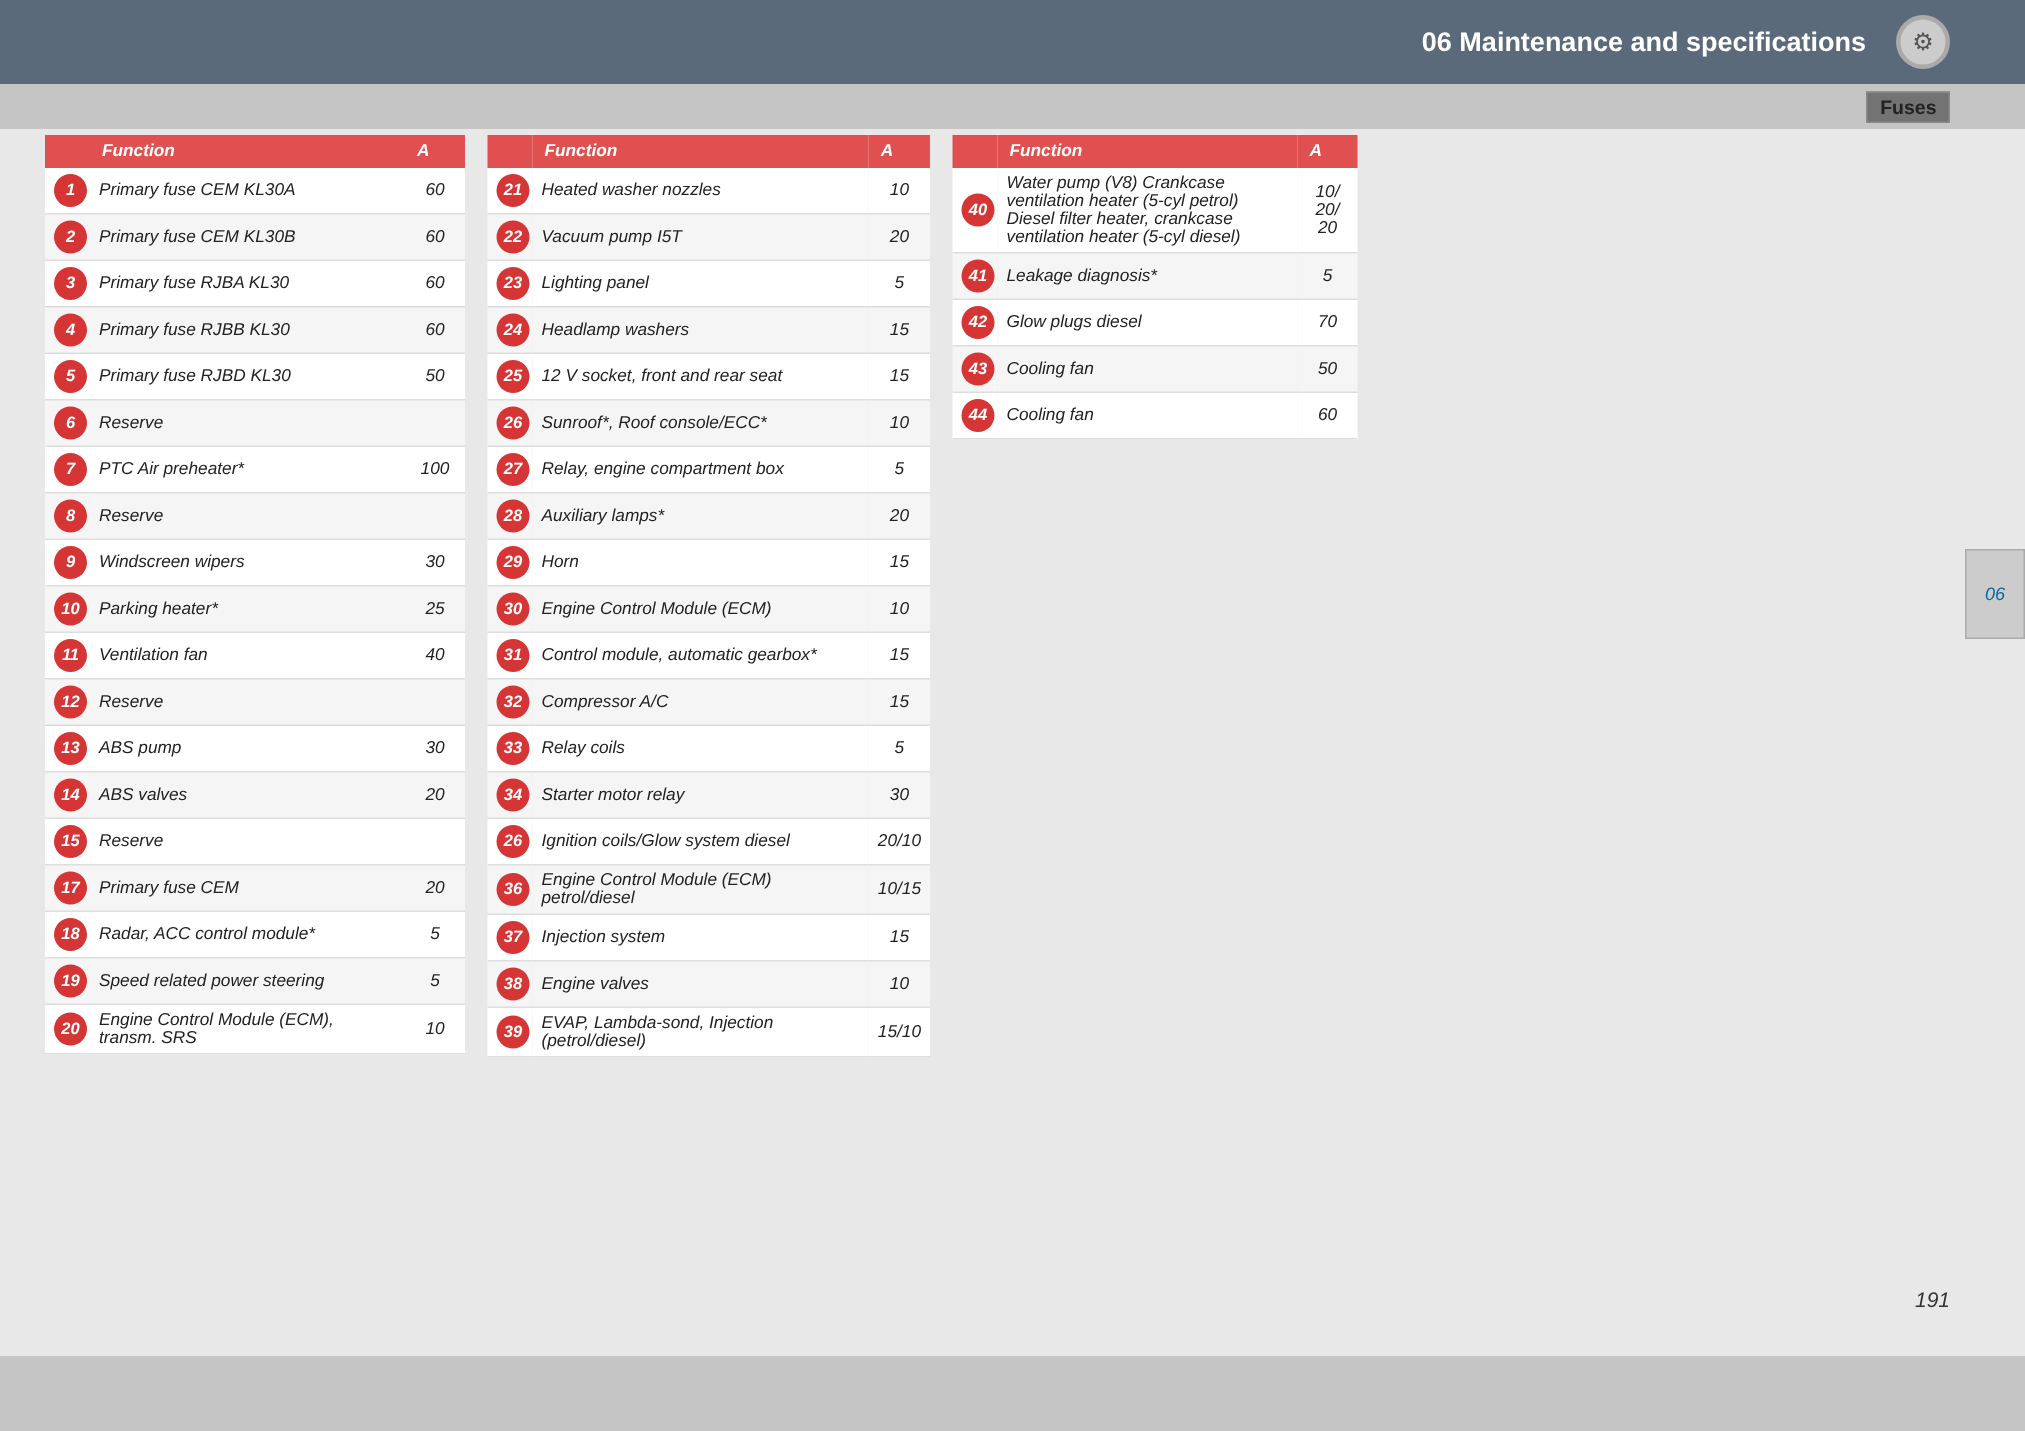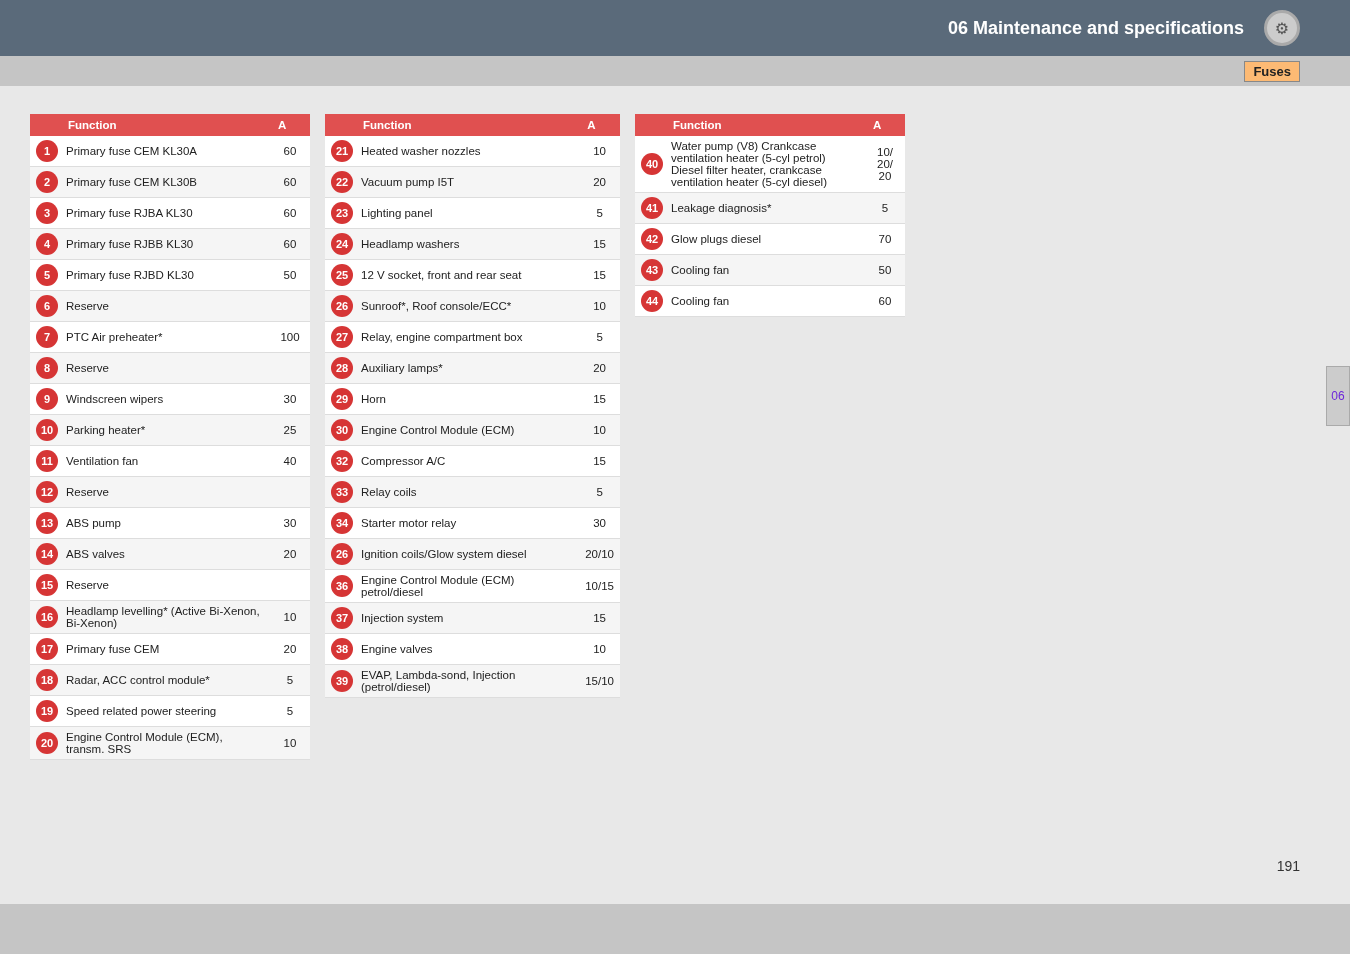--- a/index.html
+++ b/index.html
@@ -50,30 +50,31 @@
       display: flex;
       align-items: center;
       justify-content: flex-end;
       padding-right: 50px;
     }
     .fuses-label {
       font-weight: bold;
       font-size: 13px;
       border: 1px solid #888;
       padding: 2px 8px;
-      background: #fdba74;
+      background: #737373;
       margin-left: 20px;
     }
     .content {
       flex: 1;
       display: flex;
       flex-direction: row;
-      padding: 28px 30px;
+      padding: 4px 30px;
       gap: 20px;
       position: relative;
+      font-style: italic;
     }
     table {
       border-collapse: collapse;
       width: 100%;
       font-size: 11.5px;
     }
     thead tr th {
       background: #e05050;
       color: white;
       padding: 5px 8px;
@@ -131,27 +132,27 @@
       bottom: 30px;
       right: 50px;
       font-size: 14px;
       color: #333;
     }
     .tab06 {
       position: absolute;
       right: 0px;
       top: 280px;
       background: #cccccc;
-      width: 24px;
+      width: 40px;
       height: 60px;
       display: flex;
       align-items: center;
       justify-content: center;
       font-size: 12px;
-      color: #6d28d9;
+      color: #0369a1;
       border: 1px solid #aaa;
     }
     .footer-bar {
       background: #c5c5c5;
       height: 50px;
     }
   </style>
 </head>
 <body>
 
@@ -250,25 +251,20 @@
                 <td class="num-col"><span class="badge badge-red">14</span></td>
                 <td class="func-col">ABS valves</td>
                 <td class="a-col">20</td>
               </tr>
               <tr>
                 <td class="num-col"><span class="badge badge-red">15</span></td>
                 <td class="func-col">Reserve</td>
                 <td class="a-col"></td>
               </tr>
               <tr>
-                <td class="num-col"><span class="badge badge-red">16</span></td>
-                <td class="func-col">Headlamp levelling* (Active Bi-Xenon, Bi-Xenon)</td>
-                <td class="a-col">10</td>
-              </tr>
-              <tr>
                 <td class="num-col"><span class="badge badge-red">17</span></td>
                 <td class="func-col">Primary fuse CEM</td>
                 <td class="a-col">20</td>
               </tr>
               <tr>
                 <td class="num-col"><span class="badge badge-red">18</span></td>
                 <td class="func-col">Radar, ACC control module*</td>
                 <td class="a-col">5</td>
               </tr>
               <tr>
@@ -339,20 +335,25 @@
                 <td class="num-col"><span class="badge badge-red">29</span></td>
                 <td class="func-col">Horn</td>
                 <td class="a-col">15</td>
               </tr>
               <tr>
                 <td class="num-col"><span class="badge badge-red">30</span></td>
                 <td class="func-col">Engine Control Module (ECM)</td>
                 <td class="a-col">10</td>
               </tr>
               <tr>
+                <td class="num-col"><span class="badge badge-red">31</span></td>
+                <td class="func-col">Control module, automatic gearbox*</td>
+                <td class="a-col">15</td>
+              </tr>
+              <tr>
                 <td class="num-col"><span class="badge badge-red">32</span></td>
                 <td class="func-col">Compressor A/C</td>
                 <td class="a-col">15</td>
               </tr>
               <tr>
                 <td class="num-col"><span class="badge badge-red">33</span></td>
                 <td class="func-col">Relay coils</td>
                 <td class="a-col">5</td>
               </tr>
               <tr>

